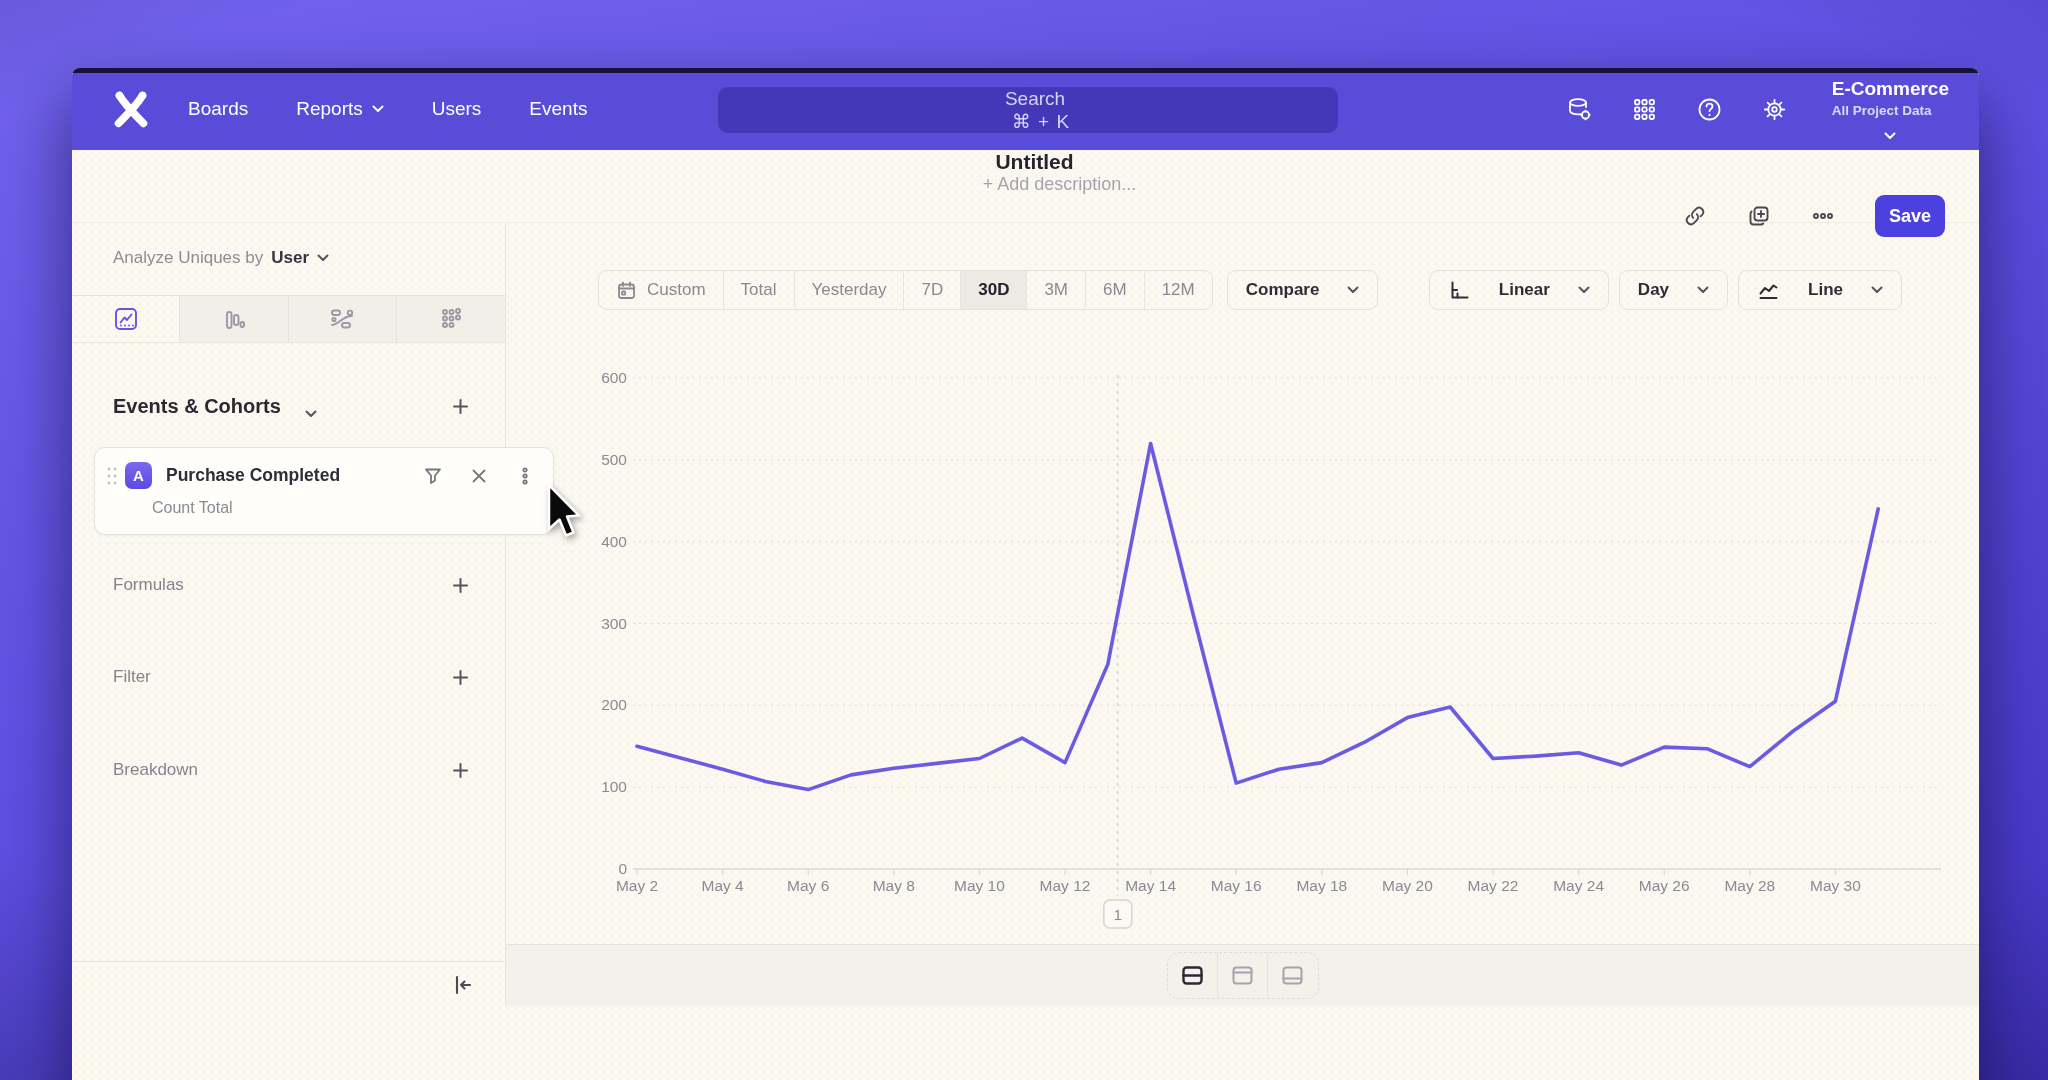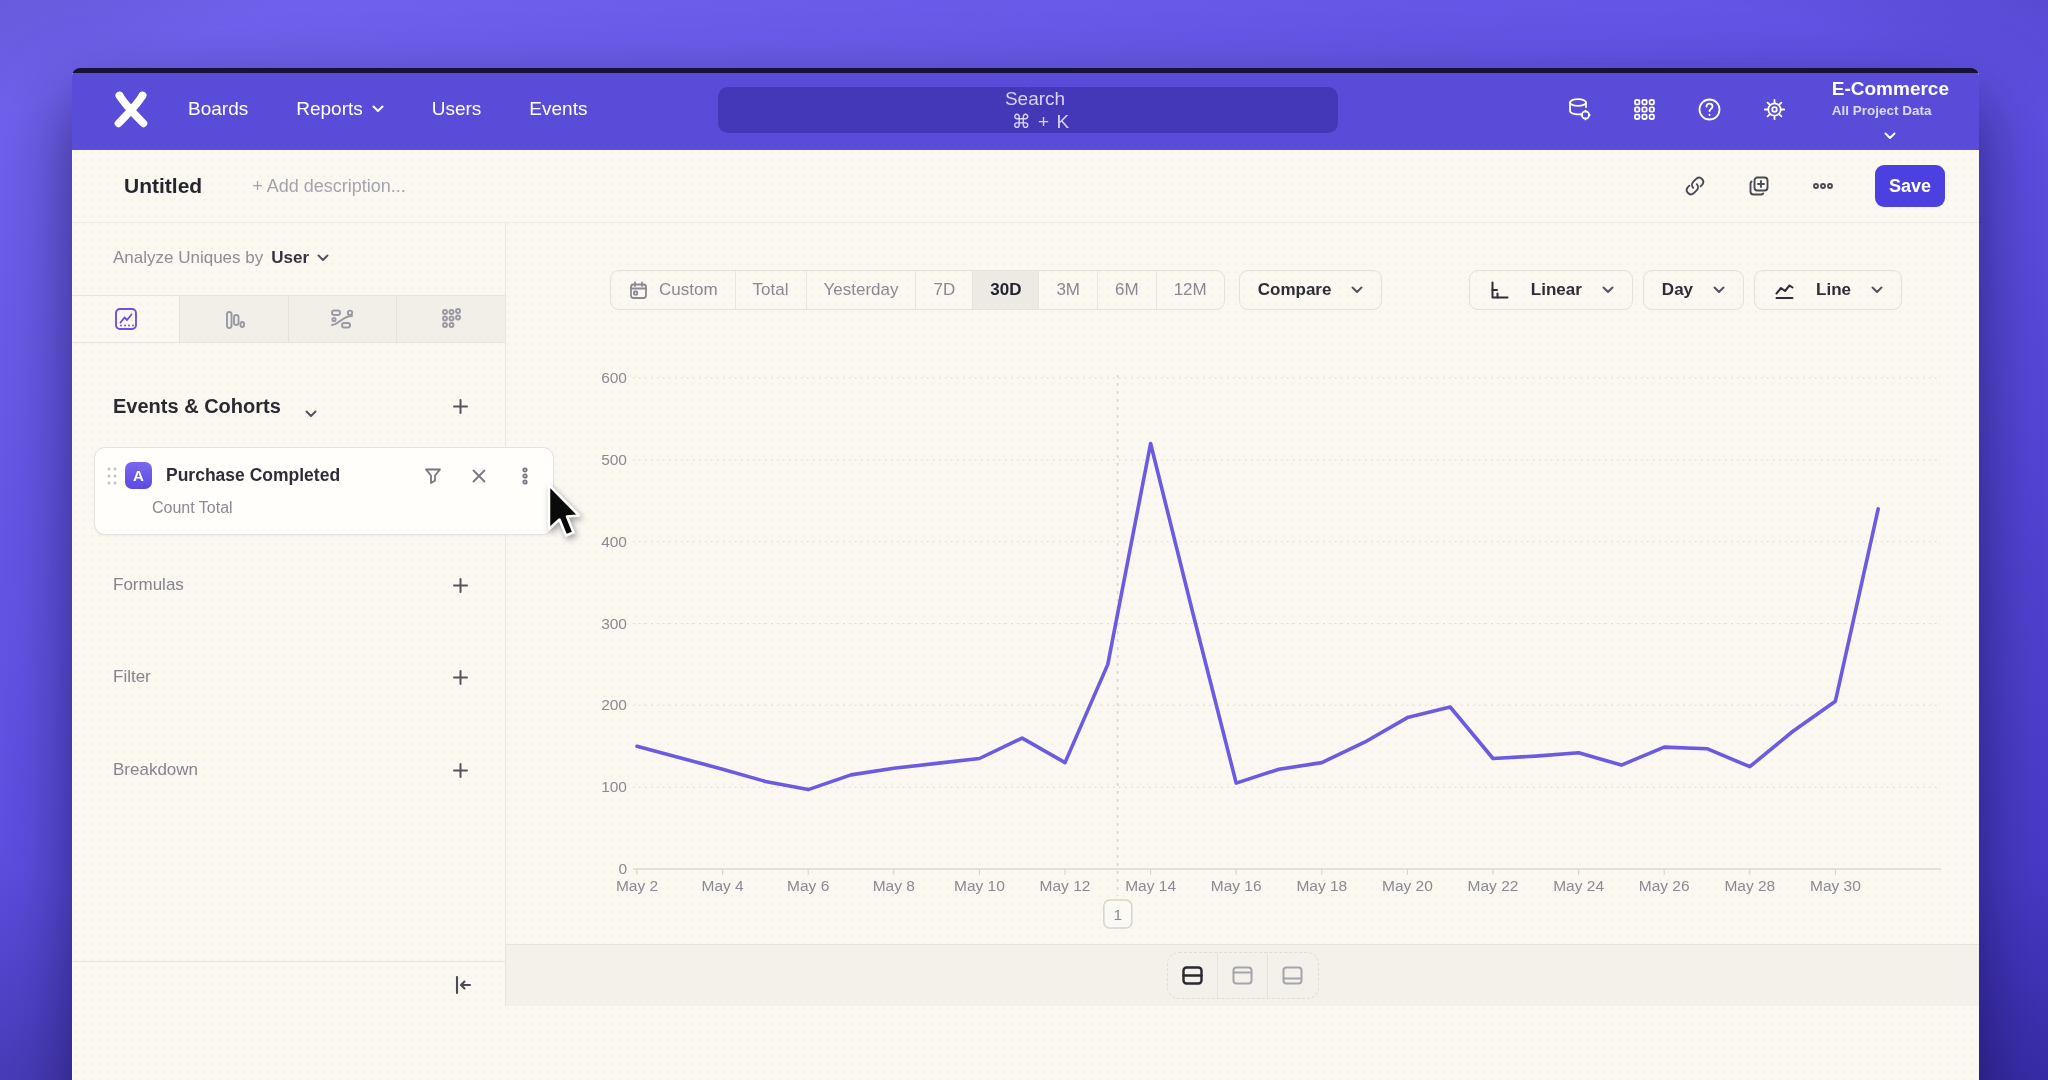--- a/index.html
+++ b/index.html
@@ -28,21 +28,21 @@
   .searchbar .ph { font-size:19px; margin-left:14px; }
   .searchbar .sc { font-size:19px; margin-left:26px; letter-spacing:1px; }
   .nav-right { margin-left:auto; display:flex; align-items:center; gap:38px; color:#fff; }
   .nav-ic { width:27px; height:27px; }
   .nav-ic * { stroke:#fff; fill:none; stroke-width:1.8; stroke-linecap:round; }
   .project { display:flex; align-items:center; gap:14px; margin-left:6px;flex-direction:column; }
   .project .pn { font-size:19px; font-weight:700; color:#fff; }
   .project .ps { font-size:13.5px; font-weight:600; color:rgba(255,255,255,.78); margin-top:3px; }
 
   
-  .titlebar { height:73px; display:flex; align-items:center; padding:0 34px 0 52px; border-bottom:1px solid #EFEDE5; }
+  .titlebar { height:73px; display:flex; align-items:center; padding:0 34px 0 52px; border-bottom:1px solid #EFEDE5;flex-direction:column; }
   .doc-title { font-size:21px; font-weight:700; color:#26252E; }
   .doc-desc { font-size:18px; color:#A5A4AD; margin-left:50px; }
   .title-actions { margin-left:auto; display:flex; align-items:center; gap:40px; color:#4A4A55; }
   .t-ic { width:24px; height:24px; }
   .t-ic * { stroke:#4A4A55; fill:none; stroke-width:1.9; stroke-linecap:round; stroke-linejoin:round; }
   .save-btn { width:70px; height:42px; border-radius:9px; background:#4D40E0; color:#fff; font-size:18px; font-weight:600;
               display:flex; align-items:center; justify-content:center; border:none;text-align:right; }
 
   
   .bodyrow { display:flex; height:783px; }
@@ -75,30 +75,30 @@
   .ec-ic * { stroke:#77767F; fill:none; stroke-width:1.8; stroke-linecap:round; stroke-linejoin:round; }
   .ec-sub { font-size:16px; color:#8B8A93; margin:10px 0 0 57px; }
   .srow { position:absolute; left:41px; right:36px; display:flex; align-items:center; }
   .srow .lbl { font-size:17px; color:#85848E; }
   .side-divider { position:absolute; left:0; right:0; bottom:44px; border-top:1px solid #E7E5DE; }
   .collapse { position:absolute; right:30px; bottom:9px; width:24px; height:24px; }
   .collapse * { stroke:#4A4A55; stroke-width:2.1; fill:none; stroke-linecap:round; stroke-linejoin:round; }
 
   
   .main { flex:1; position:relative; }
-  .controls { position:absolute; top:47px; left:104px; right:77px; display:flex; align-items:center; }
+  .controls { position:absolute; top:47px; left:92px; right:77px; display:flex; align-items:center; }
   .date-seg { display:flex; height:40px; border:1.5px solid #E3E1DA; border-radius:9px; overflow:hidden; }
   .seg-cell { display:flex; align-items:center; justify-content:center; padding:0 17px; font-size:17px; color:#8A8993;
               border-right:1px solid #E7E5DE; gap:10px; background:transparent; }
   .seg-cell:last-child { border-right:none; }
   .seg-cell.active { background:#ECEAE2; color:#232230; font-weight:700; }
   .cal-ic { width:21px; height:21px; }
   .cal-ic * { stroke:#8A8993; fill:none; stroke-width:1.8; stroke-linecap:round; }
   .btn { height:40px; border:1.5px solid #E3E1DA; border-radius:9px; background:transparent; display:flex; align-items:center;
-         justify-content:center; gap:20px; padding:0 18px; font-size:17px; font-weight:600; color:#2E2D37; }
+         justify-content:center; gap:28px; padding:0 18px; font-size:17px; font-weight:600; color:#2E2D37; }
   .btn .chev { color:#55545E; }
   .compare { margin-left:14px; }
   .right-btns { margin-left:auto; display:flex; gap:10px; }
   .b-ic { width:23px; height:23px; }
   .b-ic * { stroke:#2E2D37; fill:none; stroke-width:2; stroke-linecap:round; stroke-linejoin:round; }
 
   .legend { position:absolute; top:118px; left:90px; width:1360px; display:flex; justify-content:center; }
   .legend-item { display:flex; align-items:center; gap:11px; font-size:16.5px; color:#6F6E78; }
   .legend-swatch { width:14px; height:14px; border-radius:3.5px; }
 

